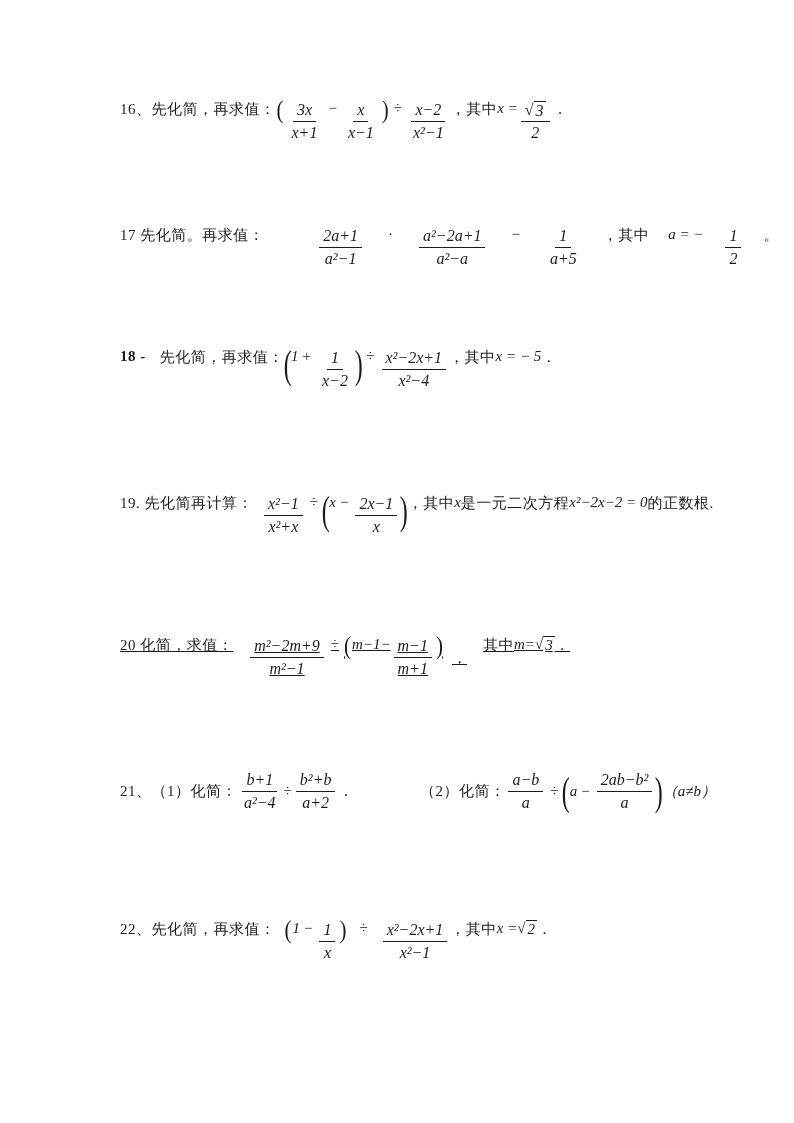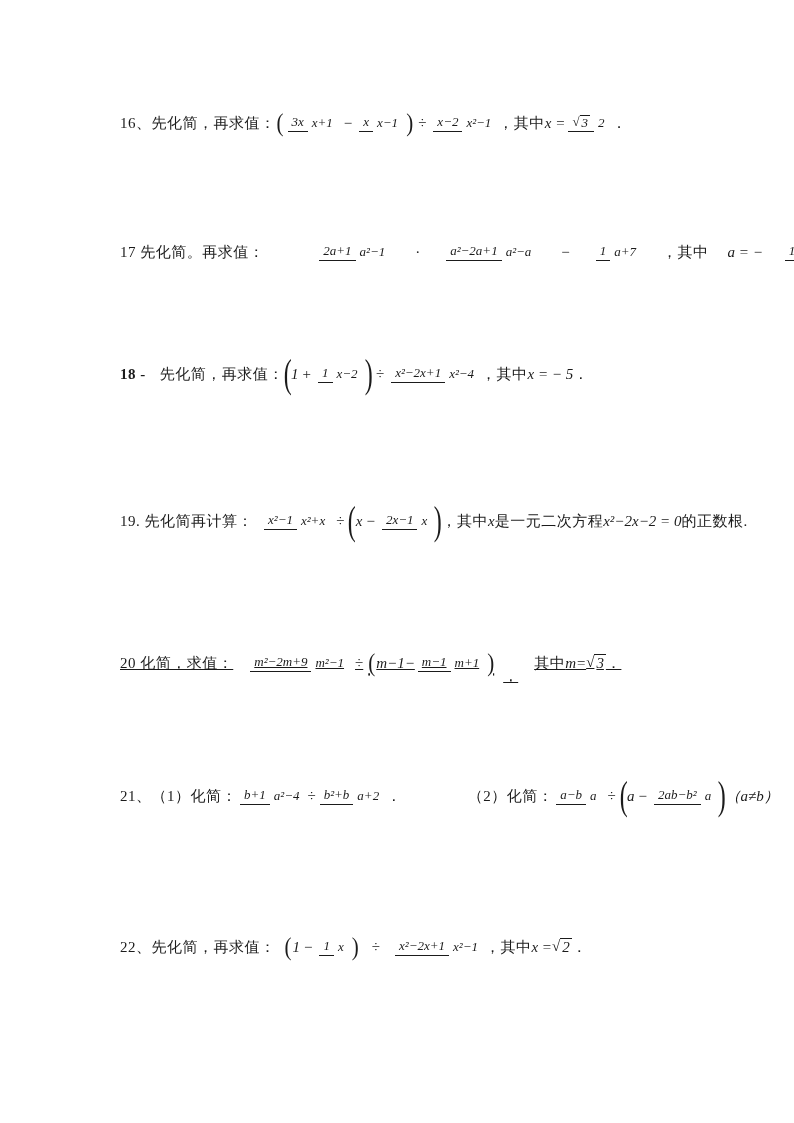--- a/index.html
+++ b/index.html
@@ -5,28 +5,28 @@
   html,body { margin:0; padding:0; }
   body {
     width:794px; height:1123px; position:relative;
     background:#ffffff; color:#1b1b1b;
     font-family:"Liberation Serif", serif;
     overflow:hidden;
   }
   .page { position:absolute; inset:0; }
   .problem {
     position:absolute; left:120px;
-    display:flex; align-items:center;
+    display:flex; align-items:flex-start;
     white-space:nowrap; font-size:15px;
   }
   .txt { letter-spacing:0.5px; }
   .m { font-style:italic; font-family:"Liberation Serif", serif; }
   .frac {
-    display:inline-flex; flex-direction:row; align-items:center;
-    font-size:13px; line-height:1.25; margin:0 3px;
+    display:inline-flex; flex-direction:column; align-items:center;
+    font-size:16px; line-height:1.25; margin:0 3px;
     font-style:italic; text-align:center;
   }
   .frac .num { padding:0 4px 1px 4px; border-bottom:1px solid #1b1b1b; }
   .frac .den { padding:1px 4px 0 4px; }
   .op { margin:0 4px; font-style:normal; }
   .op.tight { margin:0 1px; }
   .paren {
     display:inline-block; font-size:21px; line-height:1;
     transform:scaleY(1.15); font-style:normal; margin:0 1px;
   }
@@ -91,21 +91,21 @@
       <span class="den">a²−1</span>
     </span>
     <span class="op">·</span>
     <span class="frac">
       <span class="num">a²−2a+1</span>
       <span class="den">a²−a</span>
     </span>
     <span class="op">−</span>
     <span class="frac">
       <span class="num">1</span>
-      <span class="den">a+7</span>
+      <span class="den">a+5</span>
     </span>
     <span class="txt">，其中</span>
     <span class="m">a = −</span>
     <span class="frac">
       <span class="num">1</span>
       <span class="den">2</span>
     </span>
     <span class="txt">。</span>
   </div>
 

